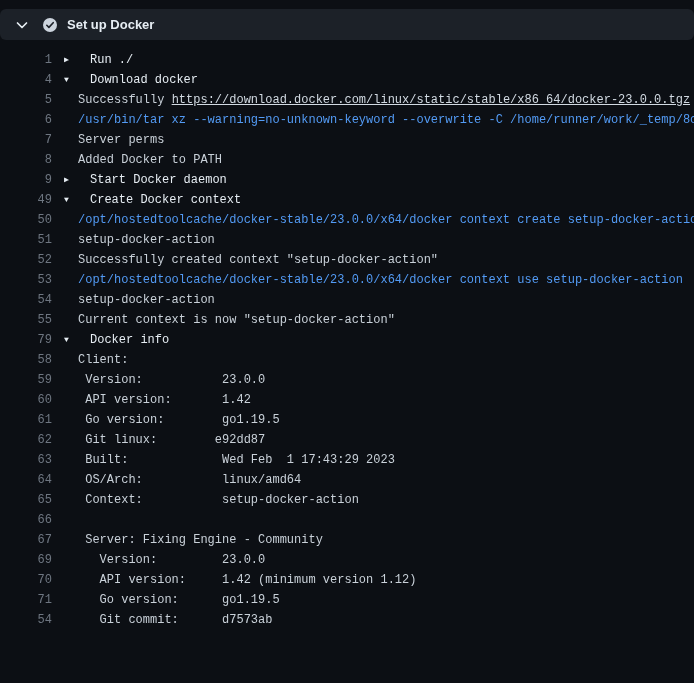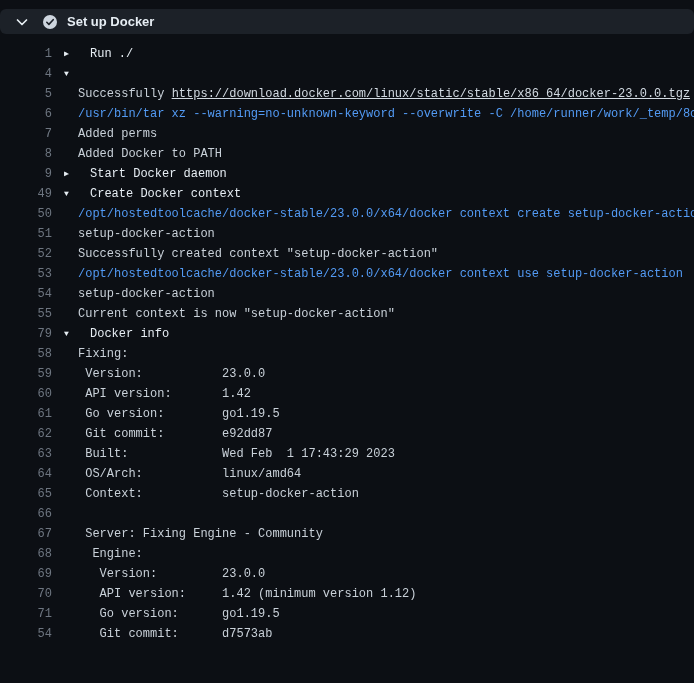--- a/index.html
+++ b/index.html
@@ -11,21 +11,21 @@
     background: var(--page-background, #0c0f14);
     font-family: "Liberation Sans", sans-serif;
   }
   .page {
     width: 694px;
     height: 683px;
     position: relative;
   }
   .step-header {
     margin-top: 9px;
-    height: 25px;
+    height: 31px;
     background: var(--header-background, #1c2128);
     border-radius: 6px;
     display: flex;
     align-items: center;
     padding-left: 14px;
     box-sizing: border-box;
     cursor: pointer;
   }
   .step-header .chev {
     width: 16px;
@@ -108,44 +108,43 @@
       <svg width="16" height="16" viewBox="0 0 16 16" aria-hidden="true">
         <circle cx="8" cy="8" r="7" fill="var(--status-icon-fill, #cdd5de)"></circle>
         <path d="M4.8 8.3l2.1 2.1 4.3-4.7" stroke="var(--status-check, #1c2128)" stroke-width="1.6" fill="none" stroke-linecap="round" stroke-linejoin="round"></path>
       </svg>
     </span>
     <span class="title">Set up Docker</span>
   </div>
 
   <div class="log" id="log-lines">
       <div class="log-row group"><span class="line-num">1</span><span class="arrow">▶</span><span class="content"><span class="seg-group">Run ./</span></span></div>
-      <div class="log-row group"><span class="line-num">4</span><span class="arrow">▼</span></div>
+      <div class="log-row group"><span class="line-num">4</span><span class="arrow">▼</span><span class="content"><span class="seg-group">Download docker</span></span></div>
       <div class="log-row"><span class="line-num">5</span><span class="arrow"></span><span class="content"><span class="seg-plain">Successfully </span><span class="seg-link">https://download.docker.com/linux/static/stable/x86_64/docker-23.0.0.tgz</span></span></div>
       <div class="log-row"><span class="line-num">6</span><span class="arrow"></span><span class="content"><span class="seg-command">/usr/bin/tar xz --warning=no-unknown-keyword --overwrite -C /home/runner/work/_temp/8c9</span></span></div>
-      <div class="log-row"><span class="line-num">7</span><span class="arrow"></span><span class="content"><span class="seg-plain">Added perms</span></span></div>
+      <div class="log-row"><span class="line-num">7</span><span class="arrow"></span><span class="content"><span class="seg-plain">Server perms</span></span></div>
       <div class="log-row"><span class="line-num">8</span><span class="arrow"></span><span class="content"><span class="seg-plain">Added Docker to PATH</span></span></div>
       <div class="log-row group"><span class="line-num">9</span><span class="arrow">▶</span><span class="content"><span class="seg-group">Start Docker daemon</span></span></div>
       <div class="log-row group"><span class="line-num">49</span><span class="arrow">▼</span><span class="content"><span class="seg-group">Create Docker context</span></span></div>
       <div class="log-row"><span class="line-num">50</span><span class="arrow"></span><span class="content"><span class="seg-command">/opt/hostedtoolcache/docker-stable/23.0.0/x64/docker context create setup-docker-action</span></span></div>
       <div class="log-row"><span class="line-num">51</span><span class="arrow"></span><span class="content"><span class="seg-plain">setup-docker-action</span></span></div>
       <div class="log-row"><span class="line-num">52</span><span class="arrow"></span><span class="content"><span class="seg-plain">Successfully created context "setup-docker-action"</span></span></div>
       <div class="log-row"><span class="line-num">53</span><span class="arrow"></span><span class="content"><span class="seg-command">/opt/hostedtoolcache/docker-stable/23.0.0/x64/docker context use setup-docker-action</span></span></div>
       <div class="log-row"><span class="line-num">54</span><span class="arrow"></span><span class="content"><span class="seg-plain">setup-docker-action</span></span></div>
       <div class="log-row"><span class="line-num">55</span><span class="arrow"></span><span class="content"><span class="seg-plain">Current context is now "setup-docker-action"</span></span></div>
       <div class="log-row group"><span class="line-num">79</span><span class="arrow">▼</span><span class="content"><span class="seg-group">Docker info</span></span></div>
-      <div class="log-row"><span class="line-num">58</span><span class="arrow"></span><span class="content"><span class="seg-plain">Fixing:</span></span></div>
+      <div class="log-row"><span class="line-num">58</span><span class="arrow"></span><span class="content"><span class="seg-plain">Client:</span></span></div>
       <div class="log-row"><span class="line-num">59</span><span class="arrow"></span><span class="content"><span class="seg-plain"> Version:           23.0.0</span></span></div>
       <div class="log-row"><span class="line-num">60</span><span class="arrow"></span><span class="content"><span class="seg-plain"> API version:       1.42</span></span></div>
       <div class="log-row"><span class="line-num">61</span><span class="arrow"></span><span class="content"><span class="seg-plain"> Go version:        go1.19.5</span></span></div>
-      <div class="log-row"><span class="line-num">62</span><span class="arrow"></span><span class="content"><span class="seg-plain"> Git commit:        e92dd87</span></span></div>
+      <div class="log-row"><span class="line-num">62</span><span class="arrow"></span><span class="content"><span class="seg-plain"> Git linux:        e92dd87</span></span></div>
       <div class="log-row"><span class="line-num">63</span><span class="arrow"></span><span class="content"><span class="seg-plain"> Built:             Wed Feb  1 17:43:29 2023</span></span></div>
       <div class="log-row"><span class="line-num">64</span><span class="arrow"></span><span class="content"><span class="seg-plain"> OS/Arch:           linux/amd64</span></span></div>
       <div class="log-row"><span class="line-num">65</span><span class="arrow"></span><span class="content"><span class="seg-plain"> Context:           setup-docker-action</span></span></div>
       <div class="log-row"><span class="line-num">66</span><span class="arrow"></span><span class="content"></span></div>
       <div class="log-row"><span class="line-num">67</span><span class="arrow"></span><span class="content"><span class="seg-plain"> Server: Fixing Engine - Community</span></span></div>
-      <div class="log-row"><span class="line-num">68</span><span class="arrow"></span><span class="content"><span class="seg-plain">  Engine:</span></span></div>
       <div class="log-row"><span class="line-num">69</span><span class="arrow"></span><span class="content"><span class="seg-plain">   Version:         23.0.0</span></span></div>
       <div class="log-row"><span class="line-num">70</span><span class="arrow"></span><span class="content"><span class="seg-plain">   API version:     1.42 (minimum version 1.12)</span></span></div>
       <div class="log-row"><span class="line-num">71</span><span class="arrow"></span><span class="content"><span class="seg-plain">   Go version:      go1.19.5</span></span></div>
       <div class="log-row"><span class="line-num">54</span><span class="arrow"></span><span class="content"><span class="seg-plain">   Git commit:      d7573ab</span></span></div>
     </div>
 
 </div>
 
 </body></html>

